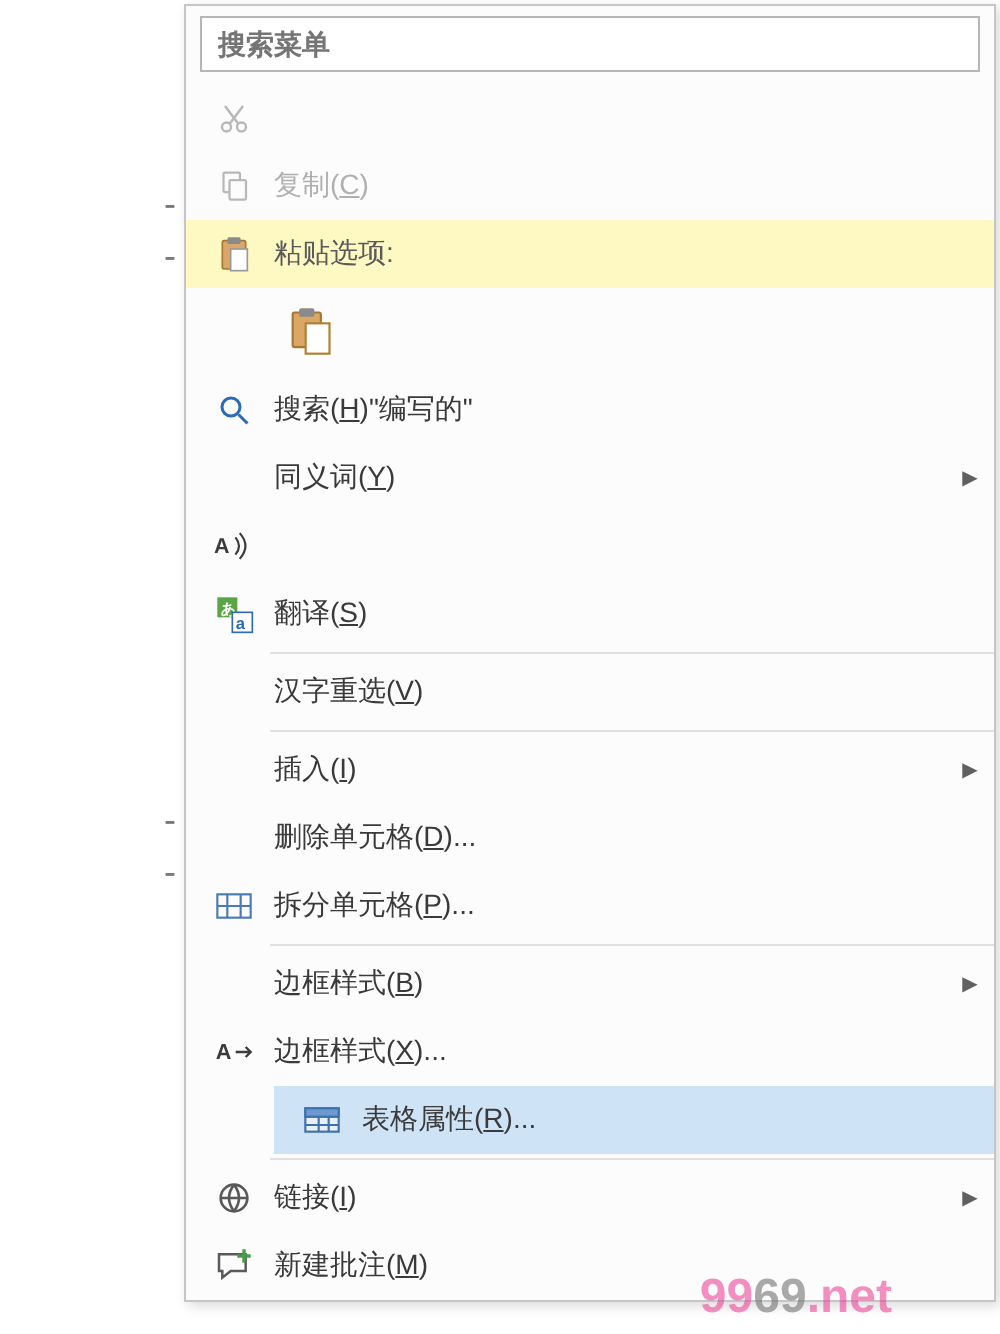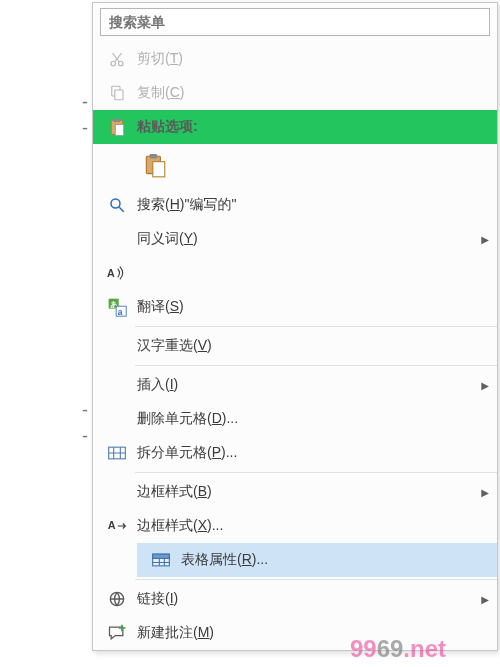--- a/index.html
+++ b/index.html
@@ -40,22 +40,22 @@
     .menu-row {
       display: flex;
       align-items: center;
       height: 34px;
       padding-left: 6px;
       position: relative;
     }
     .menu-row.disabled { color: #b0b0b0; }
     .menu-row.enabled { color: #3a3a3a; }
     .menu-row.header {
-      background: #22c55e;
-      font-weight: bold;
+      background: #fef9c3;
+      font-weight: normal;
       color: #5a5a5a;
     }
     .menu-row.highlight {
       background: #cfe3f7;
       margin-left: 44px;
     }
     .icon-col {
       width: 36px;
       display: flex;
       align-items: center;
@@ -135,21 +135,20 @@
   <div class="menu-row disabled">
     <div class="icon-col">
       <svg width="18" height="18" viewBox="0 0 24 24">
           <g stroke="#b8b8b8" stroke-width="1.6" fill="none">
             <circle cx="7" cy="18" r="3"></circle>
             <circle cx="17" cy="18" r="3"></circle>
             <path d="M9 16 L18 4 M15 16 L6 4"></path>
           </g>
         </svg>
     </div>
-    <div class="label-col"><span>剪切(</span><u>T</u><span>)</span></div>
   </div>
 
   <div class="menu-row disabled">
     <div class="icon-col">
       <svg width="18" height="18" viewBox="0 0 24 24">
           <g stroke="#b8b8b8" stroke-width="1.5" fill="none">
             <rect x="5" y="3" width="11" height="13" rx="1"></rect>
             <rect x="9" y="8" width="11" height="13" rx="1" fill="#fcfcfc"></rect>
           </g>
         </svg>

